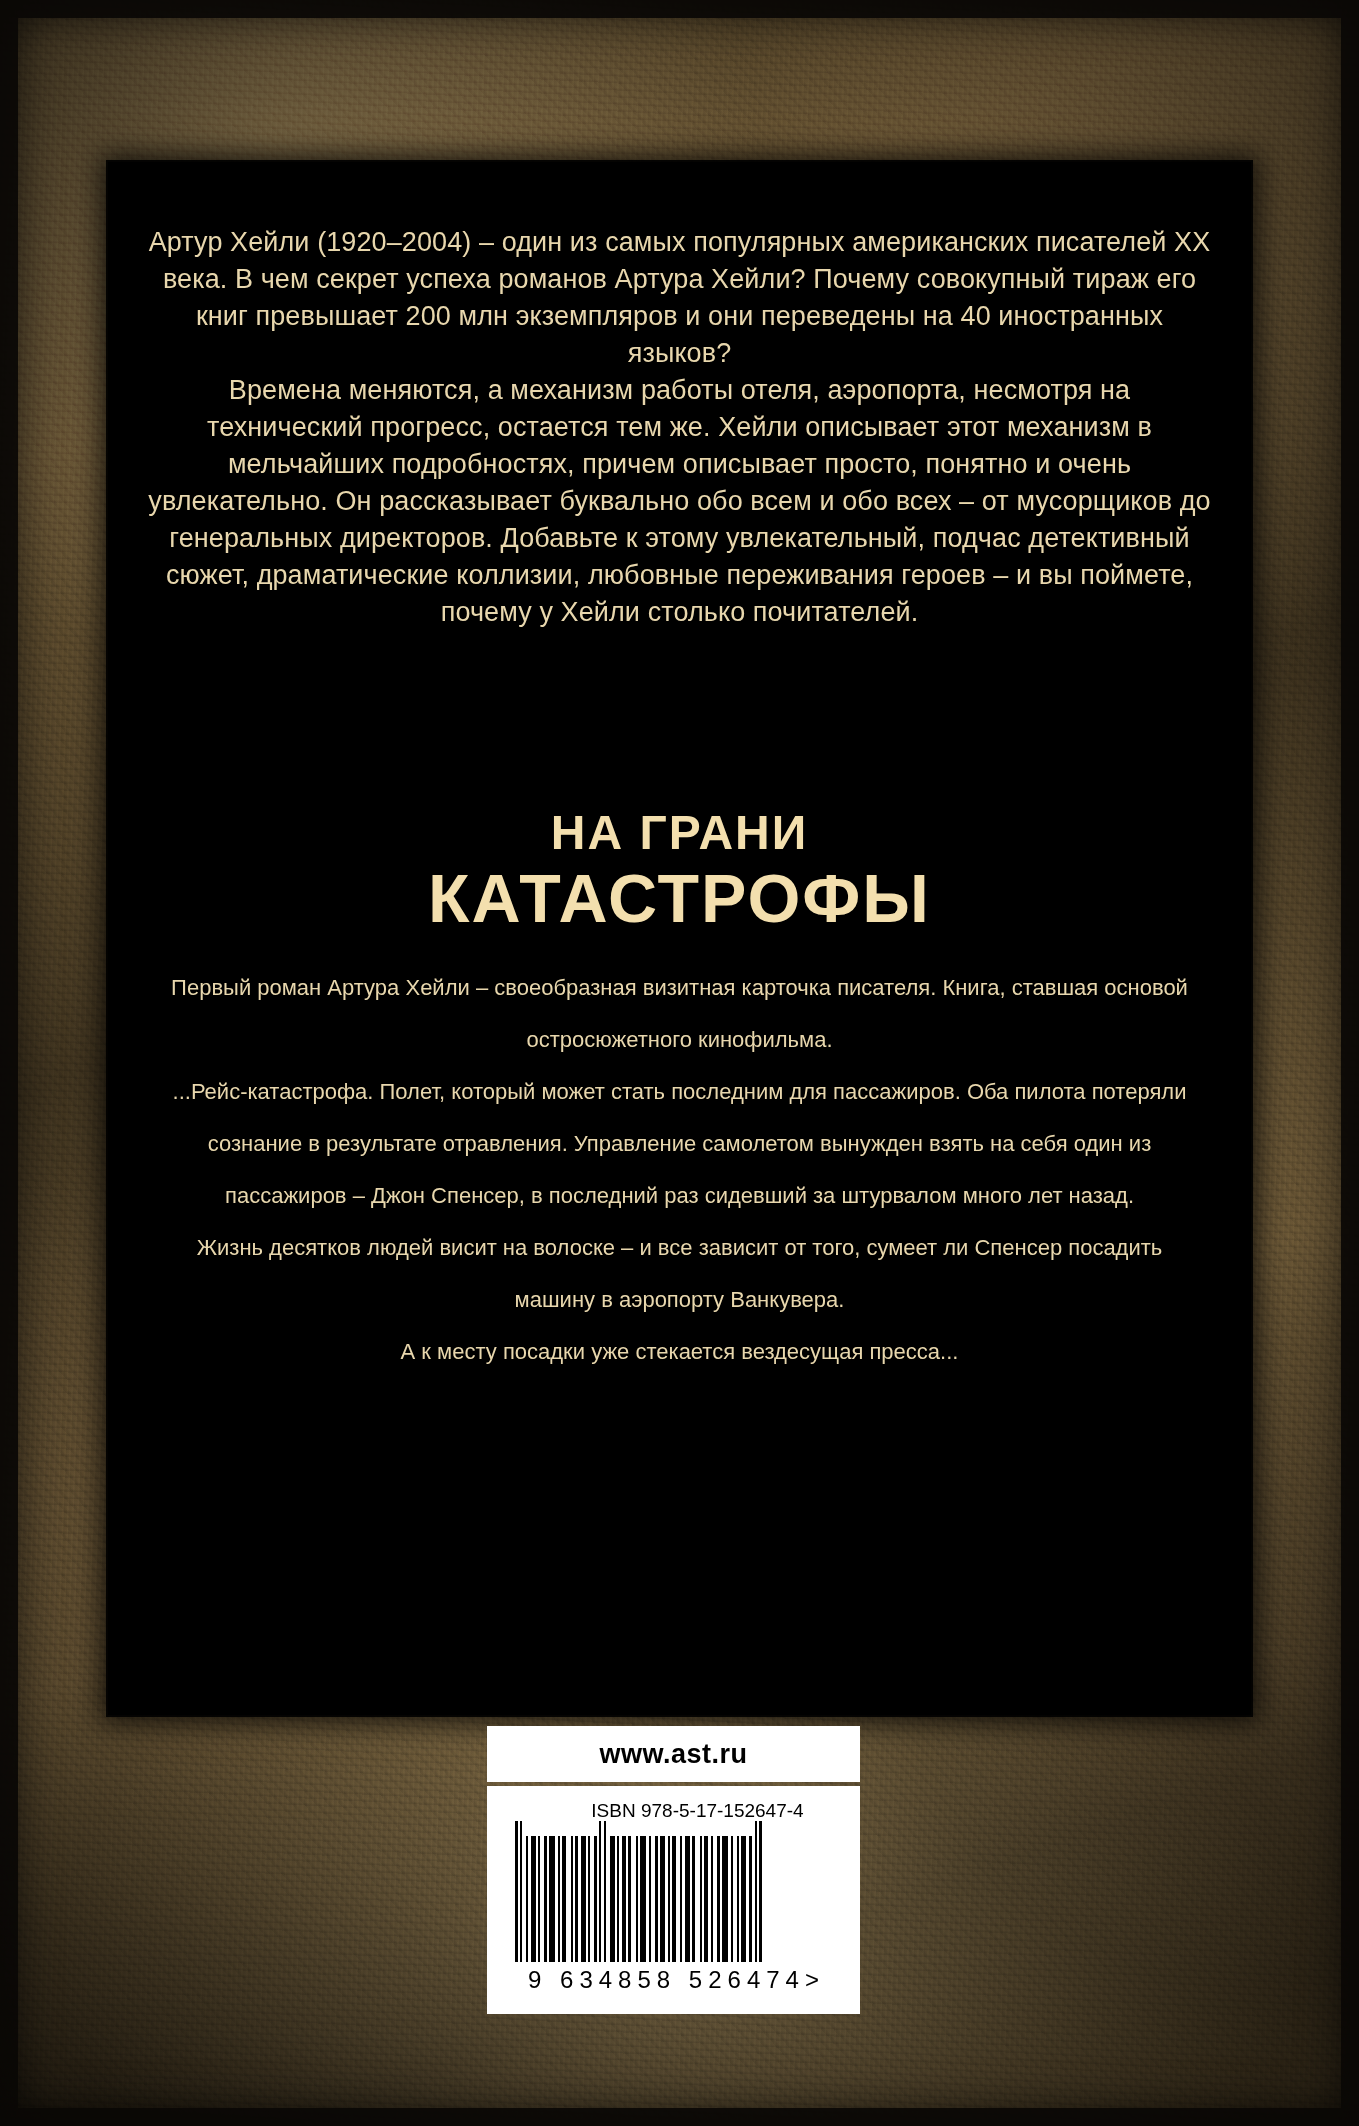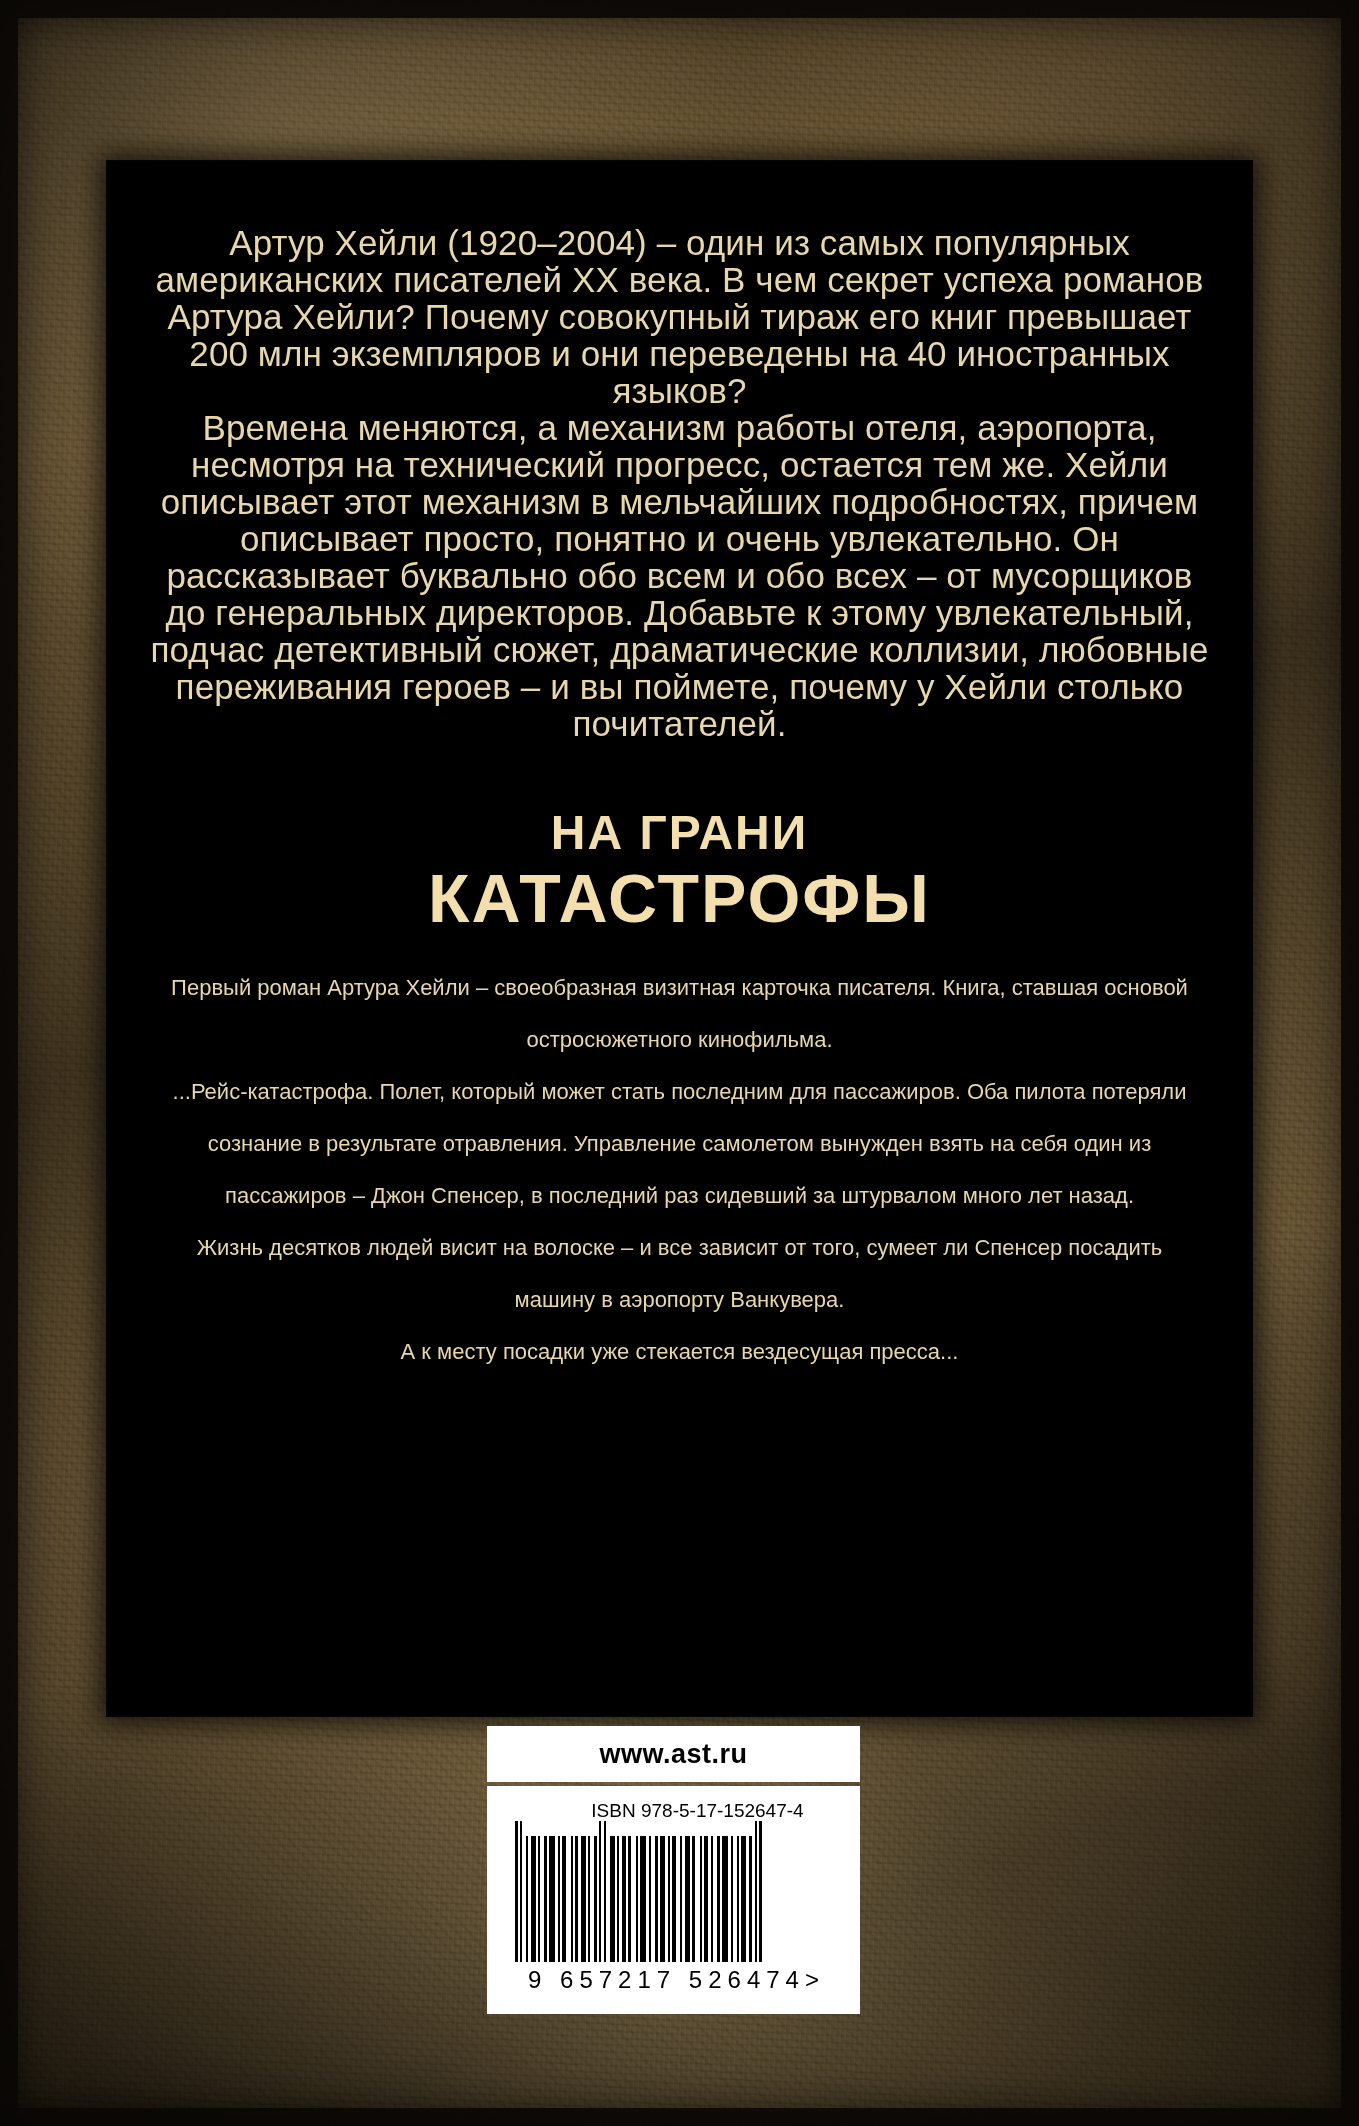--- a/index.html
+++ b/index.html
@@ -69,21 +69,21 @@
     box-shadow: 0 0 0 2px rgba(0,0,0,0.9), 0 0 26px 8px rgba(0,0,0,0.75);
   }
 
   .blurb {
     position: absolute;
     left: 40px;
     top: 62px;
     width: 1063px;
     text-align: center;
     color: #e8d7ad;
-    font-size: 35px;
+    font-size: 27px;
     line-height: 37px;
     letter-spacing: 0.1px;
   }
 
   .title-block {
     position: absolute;
     left: 0;
     top: 644px;
     width: 100%;
     text-align: center;
@@ -293,17 +293,17 @@
         <i style="width:5px"></i>
       <i style="width:3px;background:transparent"></i>
         <i style="width:3px"></i>
       <i class="tall" style="width:3px;background:transparent"></i>
         <i class="tall" style="width:2px"></i>
       <i class="tall" style="width:2px;background:transparent"></i>
         <i class="tall" style="width:3px"></i>
     </div>
 
     <div class="barcode-digits">
-      <span>9 657217 526474</span><span class="gt">&gt;</span>
+      <span>9 634858 526474</span><span class="gt">&gt;</span>
     </div>
   </div>
 
 </div>
 
 </body></html>

